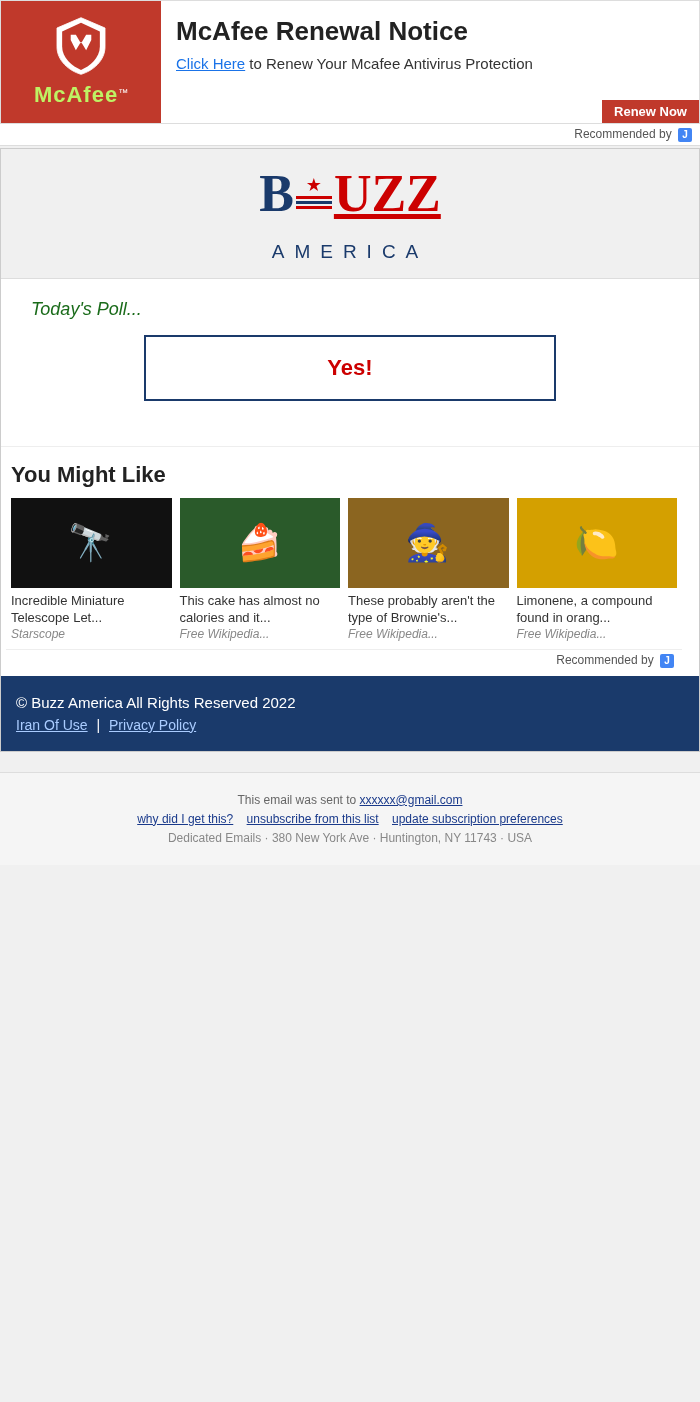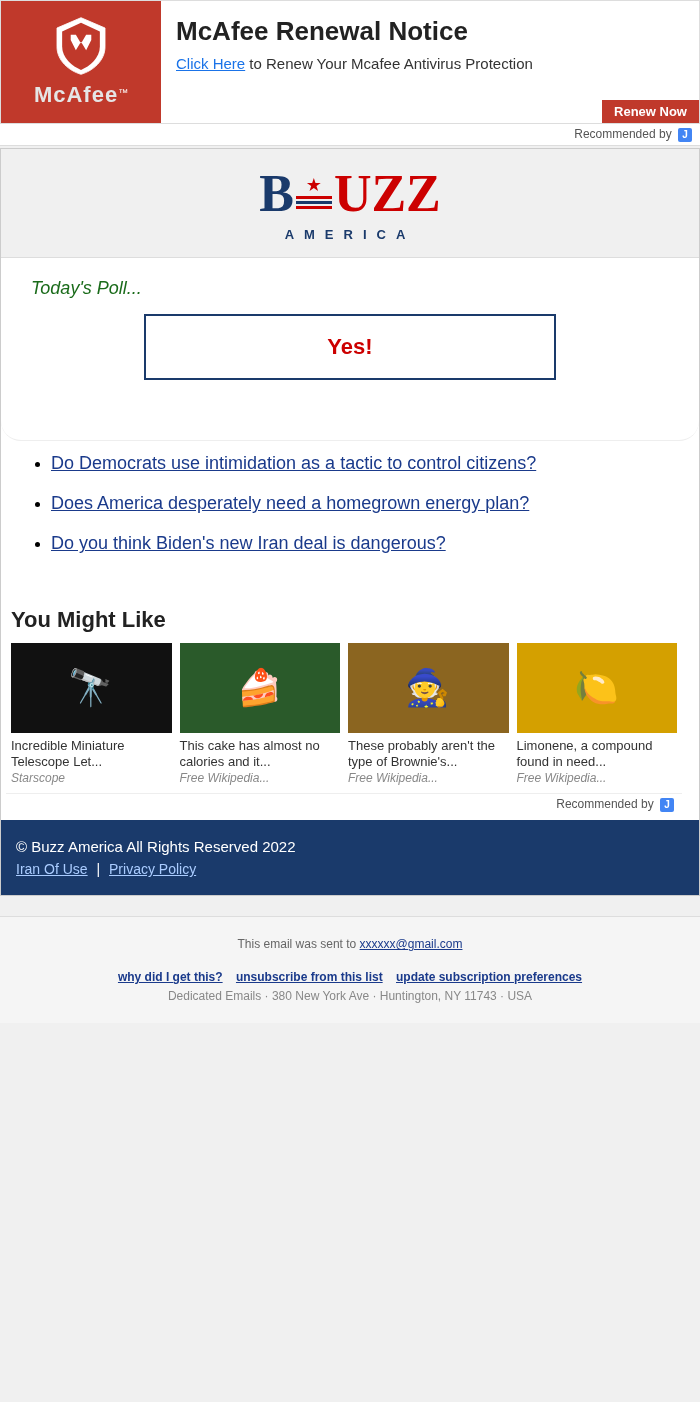--- a/index.html
+++ b/index.html
@@ -102,23 +102,22 @@
       border-bottom: 1px solid #ddd;
     }
     .buzz-logo {
       display: flex;
       flex-direction: column;
       align-items: center;
     }
 
     
     .poll-section {
-      padding: 20px 30px 45px 30px;
+      padding: 20px 30px 30px 30px;
       border-bottom: 1px solid #eee;
-      border-radius: 20px;
     }
     .today-poll {
       color: #1a6b1a;
       font-style: italic;
       font-size: 18px;
       margin-bottom: 15px;
     }
     .poll-question {
       color: #cc0000;
       font-size: 28px;
@@ -236,43 +235,42 @@
       font-size: 12px;
       color: #666;
       margin-top: 20px;
       border-top: 1px solid #ddd;
     }
     .email-footer a {
       color: #1a3a8b;
       text-decoration: underline;
     }
     .email-footer .row2 {
-      margin-top: 19px;
-      font-weight: bold;
+      margin-top: 5px;
     }
     .email-footer .row3 {
       margin-top: 5px;
       color: #888;
       text-align: center;
     }
   </style>
 </head>
 <body>
 
 <div class="mcafee-banner">
   <div class="mcafee-logo-area">
 
     <svg class="mcafee-shield" viewBox="0 0 60 70" fill="none" xmlns="http://www.w3.org/2000/svg">
       <path d="M30 2 L58 14 L58 36 C58 52 44 64 30 68 C16 64 2 52 2 36 L2 14 Z" fill="white" stroke="white" stroke-width="1"></path>
       <path d="M30 8 L52 18 L52 36 C52 49 40 59 30 63 C20 59 8 49 8 36 L8 18 Z" fill="#c0392b"></path>
 
       <path d="M18 28 L24 40 L30 30 L36 40 L42 28 L42 22 L36 22 L30 32 L24 22 L18 22 Z" fill="white"></path>
     </svg>
     <div>
-      <span style="font-size:22px;font-weight:bold;color:#e5e5e5;letter-spacing:1px;">McAfee</span><span style="font-size:10px;color:white;vertical-align:super;">™</span>
+      <span style="font-size:22px;font-weight:bold;color:#bef264;letter-spacing:1px;">McAfee</span><span style="font-size:10px;color:white;vertical-align:super;">™</span>
     </div>
   </div>
   <div class="mcafee-content">
     <div class="mcafee-title">McAfee Renewal Notice</div>
     <div class="mcafee-body">
       <a class="mcafee-link">Click Here</a><span> to Renew Your Mcafee Antivirus Protection</span>
     </div>
   </div>
   <button class="renew-btn">Renew Now</button>
 </div>
@@ -290,44 +288,31 @@
 
         <span style="color:#1a3a6b;font-size:52px;font-weight:900;font-family:Georgia,serif;">B</span>
         <div style="display:flex;flex-direction:column;align-items:center;margin:0 2px;">
           <span style="color:#cc0000;font-size:18px;line-height:1;">★</span>
           <div style="display:flex;flex-direction:column;gap:2px;margin:2px 0;">
             <div style="height:3px;width:36px;background:#cc0000;"></div>
             <div style="height:3px;width:36px;background:#1a3a6b;"></div>
             <div style="height:3px;width:36px;background:#cc0000;"></div>
           </div>
         </div>
-        <span style="color:#cc0000;font-size:52px;font-weight:900;font-family:Georgia,serif;">UZZ</span>
-      </div>
-      <div style="letter-spacing:10px;color:#1a3a6b;font-size:13px;font-weight:bold;margin-top:4px;">AMERICA</div>
+        <span style="color:#cc0000;font-size:52px;font-weight:900;font-family:Georgia,serif;text-decoration:underline;">UZZ</span>
+      </div>
+      <div style="letter-spacing:10px;color:#1a3a6b;font-size:19px;font-weight:normal;margin-top:18px;">AMERICA</div>
     </div>
   </div>
 
   <div class="poll-section">
     <div class="today-poll">Today's Poll...</div>
     <button class="poll-button">Yes!</button>
   </div>
 
-  <div class="links-section">
-    <ul class="links-list">
-      <li>
-        <a href="#">Do Democrats use intimidation as a tactic to control citizens?</a>
-      </li>
-      <li>
-        <a href="#">Does America desperately need a homegrown energy plan?</a>
-      </li>
-      <li>
-        <a href="#">Do you think Biden's new Iran deal is dangerous?</a>
-      </li>
-    </ul>
-  </div>
 
   <div class="you-might-like">
     <div class="yml-title">You Might Like</div>
     <div class="yml-grid">
 
       <div class="yml-item">
         <div class="yml-img-placeholder" style="background:#111;">
           <span style="font-size:36px;">🔭</span>
         </div>
         <div class="yml-caption">Incredible Miniature Telescope Let...</div>
@@ -347,21 +332,21 @@
           <span style="font-size:36px;">🧙</span>
         </div>
         <div class="yml-caption">These probably aren't the type of Brownie's...</div>
         <div class="yml-source">Free Wikipedia...</div>
       </div>
 
       <div class="yml-item">
         <div class="yml-img-placeholder" style="background:#d4a000;">
           <span style="font-size:36px;">🍋</span>
         </div>
-        <div class="yml-caption">Limonene, a compound found in need...</div>
+        <div class="yml-caption">Limonene, a compound found in orang...</div>
         <div class="yml-source">Free Wikipedia...</div>
       </div>
 
     </div>
 
     <div class="recommended-bar-bottom">
       <span>Recommended by</span>
       <span class="j-badge">J</span>
     </div>
   </div>

